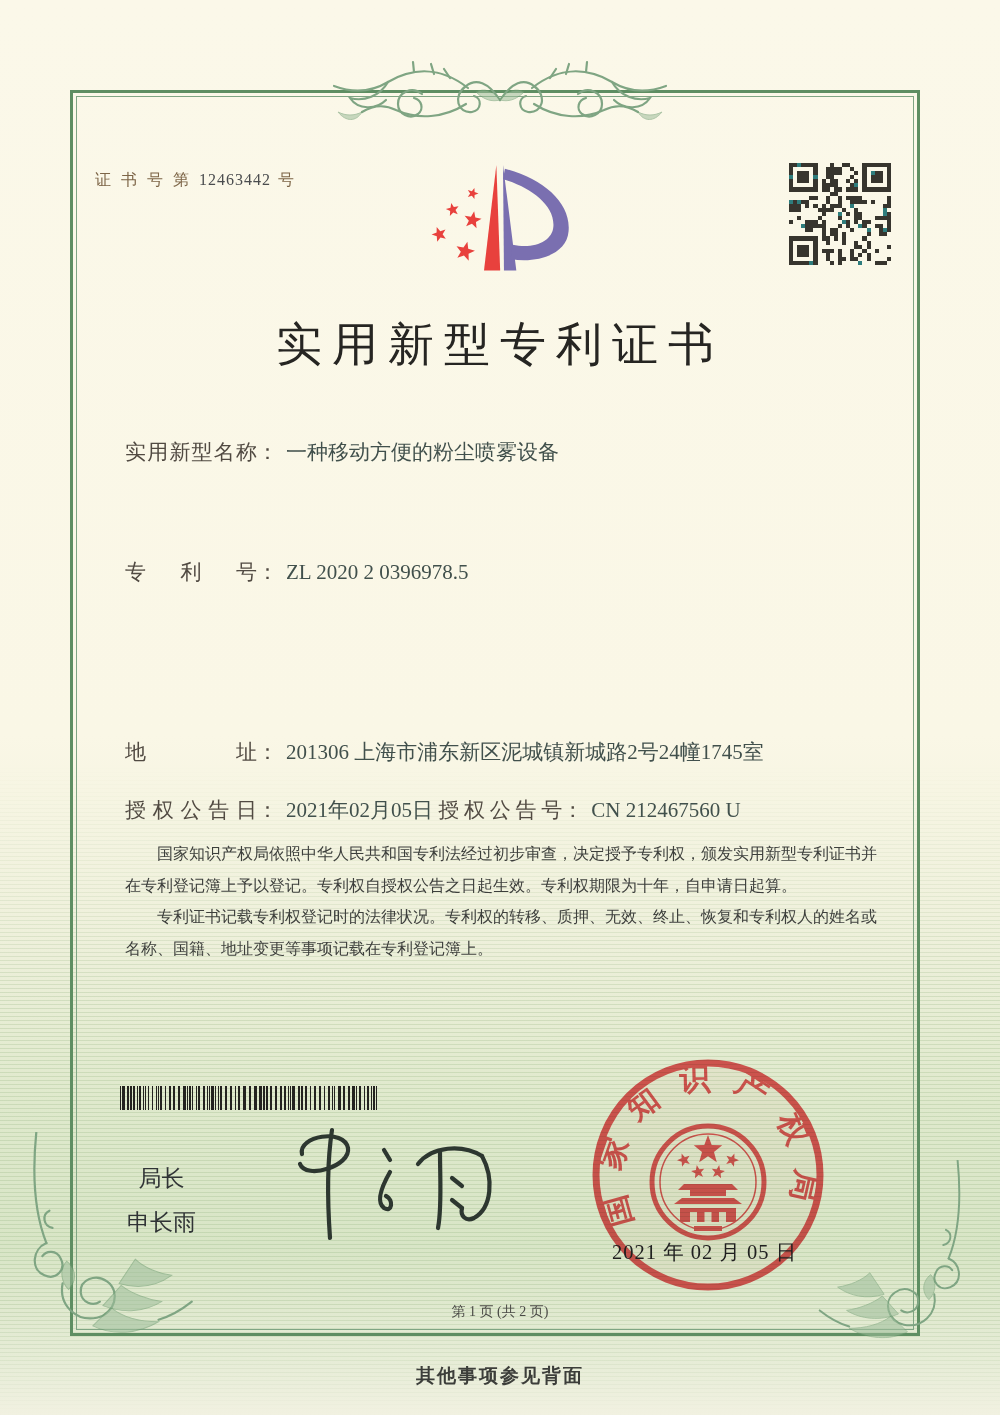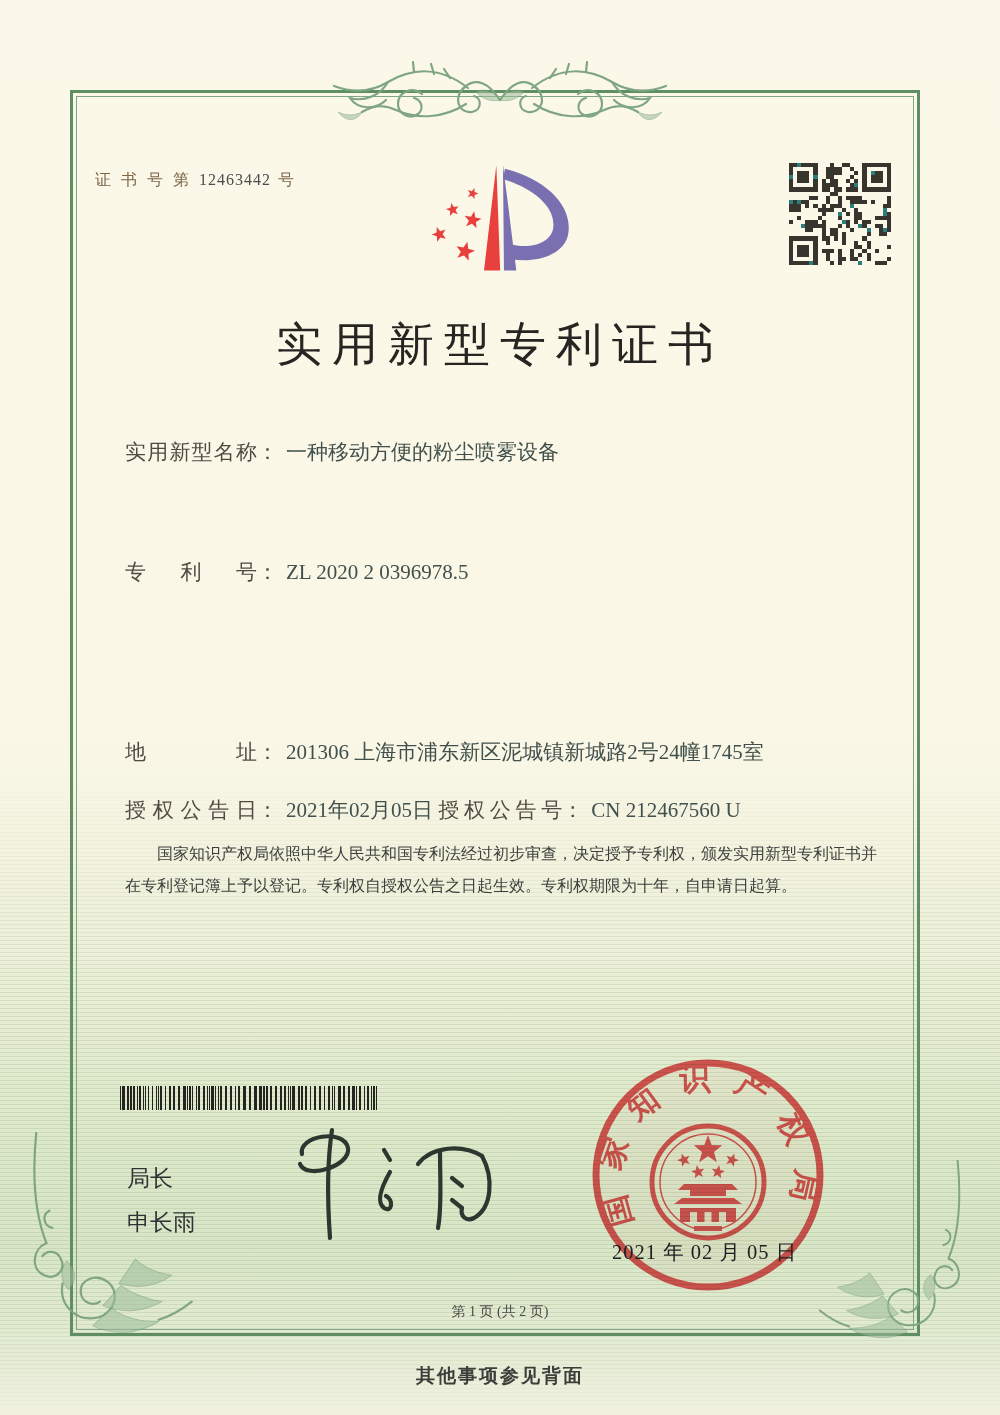--- a/index.html
+++ b/index.html
@@ -27,21 +27,21 @@
   .field .lbl{display:inline-block;width:132px;text-align:justify;text-align-last:justify;
     color:#514a42;vertical-align:bottom;}
   .field .colon{color:#514a42;}
   .field .val{margin-left:8px;color:#41504c;}
   .field .pair2{}
   .paras{position:absolute;left:125px;top:838px;width:752px;font-size:16px;
     line-height:31.5px;color:#3d3f3c;text-align:justify;}
   .paras p{margin:0;text-indent:2em;}
   .barcode{position:absolute;left:120px;top:1086px;width:262px;height:24px;}
   .officer{position:absolute;left:127px;top:1156px;font-family:"Liberation Sans","DejaVu Sans",sans-serif;
-    font-size:23px;color:#303436;line-height:44px;}
+    font-size:23px;color:#303436;line-height:44px;text-align:center;}
   .signature{position:absolute;left:272px;top:1116px;width:250px;height:130px;}
   .seal{position:absolute;left:585px;top:1052px;width:246px;height:246px;opacity:.9;mix-blend-mode:multiply;z-index:3;}
   .seal-date{position:absolute;left:612px;top:1238px;font-size:20.5px;letter-spacing:1px;color:#202020;z-index:4;text-align:center;}
   .page-num{position:absolute;left:0;top:1303px;width:100%;text-align:center;font-size:14px;color:#4a4a46;}
   .footer-note{position:absolute;left:0;top:1363px;width:100%;text-align:center;font-size:19px;color:#3c3e3a;letter-spacing:2px;font-weight:bold;}
   svg .grn{stroke:var(--border_green_light,#7fa583);fill:none;stroke-width:2.2;stroke-linecap:round;}
   svg .grnf{fill:#9dbd9a;opacity:.55;stroke:#6f9c72;stroke-width:1;}
 </style>
 </head>
 <body>
@@ -400,20 +400,21 @@
   <div class="field" style="top:738px">
     <span class="lbl">地址</span><span class="colon">：</span><span class="val">201306 上海市浦东新区泥城镇新城路2号24幢1745室</span>
   </div>
   <div class="field" style="top:796px">
     <span class="lbl">授权公告日</span><span class="colon">：</span><span class="val">2021年02月05日</span>
     <span class="pair2"><span class="lbl" style="width:124px">授权公告号</span><span class="colon">：</span><span class="val">CN 212467560 U</span></span>
   </div>
 
   <div class="paras">
     <p>国家知识产权局依照中华人民共和国专利法经过初步审查，决定授予专利权，颁发实用新型专利证书并在专利登记簿上予以登记。专利权自授权公告之日起生效。专利权期限为十年，自申请日起算。</p>
+    <p>专利证书记载专利权登记时的法律状况。专利权的转移、质押、无效、终止、恢复和专利权人的姓名或名称、国籍、地址变更等事项记载在专利登记簿上。</p>
   </div>
 
   <svg class="barcode" id="bcSvg" viewBox="0 0 262 24" preserveAspectRatio="none">
       <rect x="0" y="0" width="1" height="24" fill="#23231f"></rect>
       <rect x="2" y="0" width="3" height="24" fill="#23231f"></rect>
       <rect x="7" y="0" width="2" height="24" fill="#23231f"></rect>
       <rect x="10" y="0" width="2" height="24" fill="#23231f"></rect>
       <rect x="13" y="0" width="2" height="24" fill="#23231f"></rect>
       <rect x="17" y="0" width="1" height="24" fill="#23231f"></rect>
       <rect x="19" y="0" width="2" height="24" fill="#23231f"></rect>

